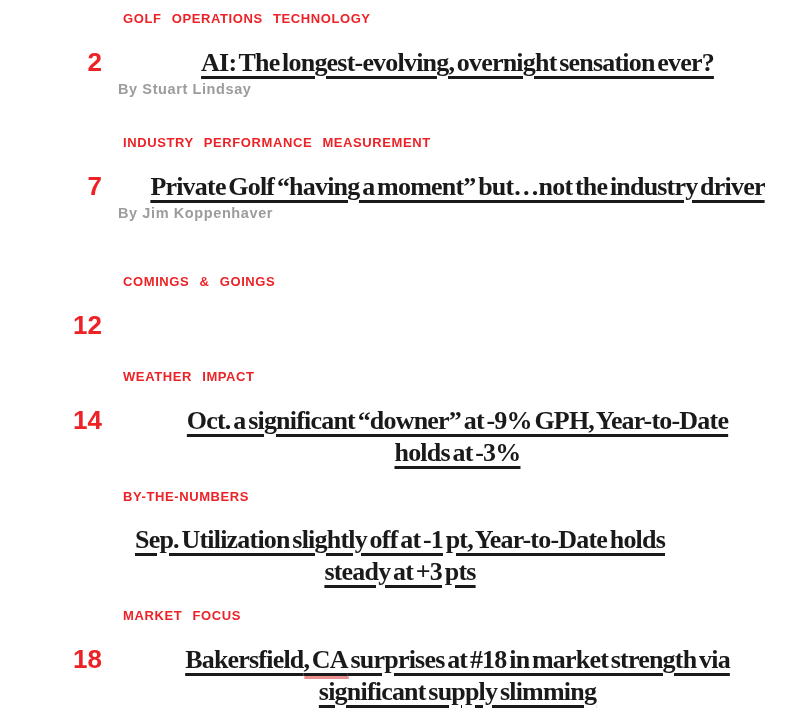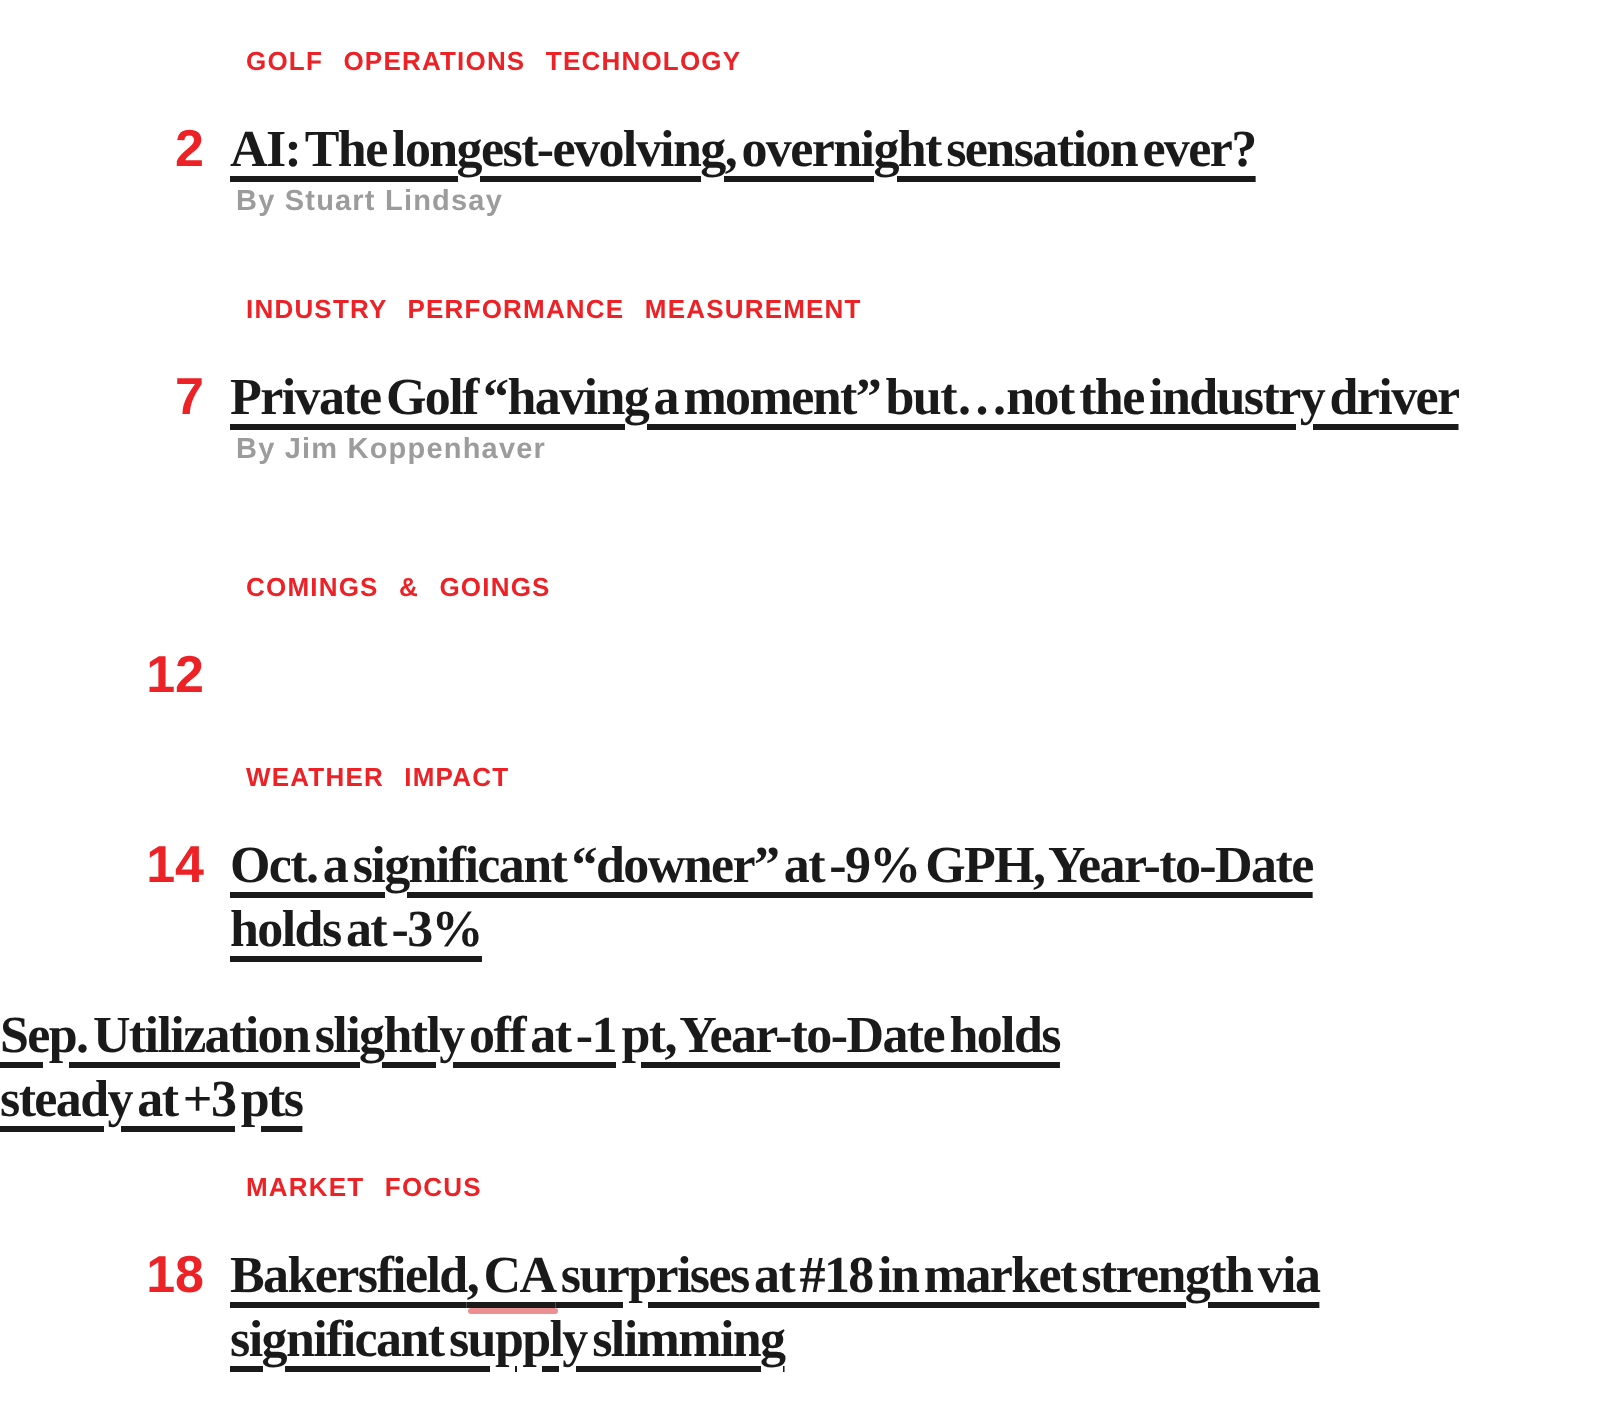--- a/index.html
+++ b/index.html
@@ -9,21 +9,21 @@
   }
   body {
     width: 800px;
     height: 711px;
     overflow: hidden;
     font-family: "Liberation Sans", sans-serif;
   }
   .page {
     width: 800px;
     height: 711px;
-    padding-top: 24px;
+    padding-top: 12px;
     box-sizing: border-box;
     background: #ffffff;
   }
   .toc-section { display: block; }
   .toc-section.s2 { margin-top: 39px; }
   .toc-section.s3 { margin-top: 54px; }
   .toc-section.s4 { margin-top: 29px; }
   .toc-section.s5 { margin-top: 21px; }
   .toc-section.s6 { margin-top: 21px; }
 
@@ -65,20 +65,21 @@
     word-spacing: -3px;
     line-height: 32px;
     text-decoration: none;
     cursor: pointer;
   }
   .tline {
     display: block;
     text-decoration: underline;
     text-decoration-thickness: 2.5px;
     text-underline-offset: 5px;
+    text-align: center;
   }
   .byline {
     margin-top: 2px;
     margin-left: 3px;
     height: 16px;
     line-height: 16px;
     font-family: "Liberation Sans", sans-serif;
     font-size: 14.5px;
     font-weight: 700;
     letter-spacing: 0.6px;
@@ -141,20 +142,21 @@
       <div class="entry-body">
         <a class="title">
           <span class="tline">Oct. a significant “downer” at -9% GPH, Year-to-Date</span>
           <span class="tline">holds at -3%</span>
         </a>
       </div>
     </div>
   </section>
 
   <section class="toc-section s5">
+    <div class="category">BY-THE-NUMBERS</div>
     <div class="entry-row">
       <div class="entry-body">
         <a class="title">
           <span class="tline">Sep. Utilization slightly off at -1 pt, Year-to-Date holds</span>
           <span class="tline">steady at +3 pts</span>
         </a>
       </div>
     </div>
   </section>
 

